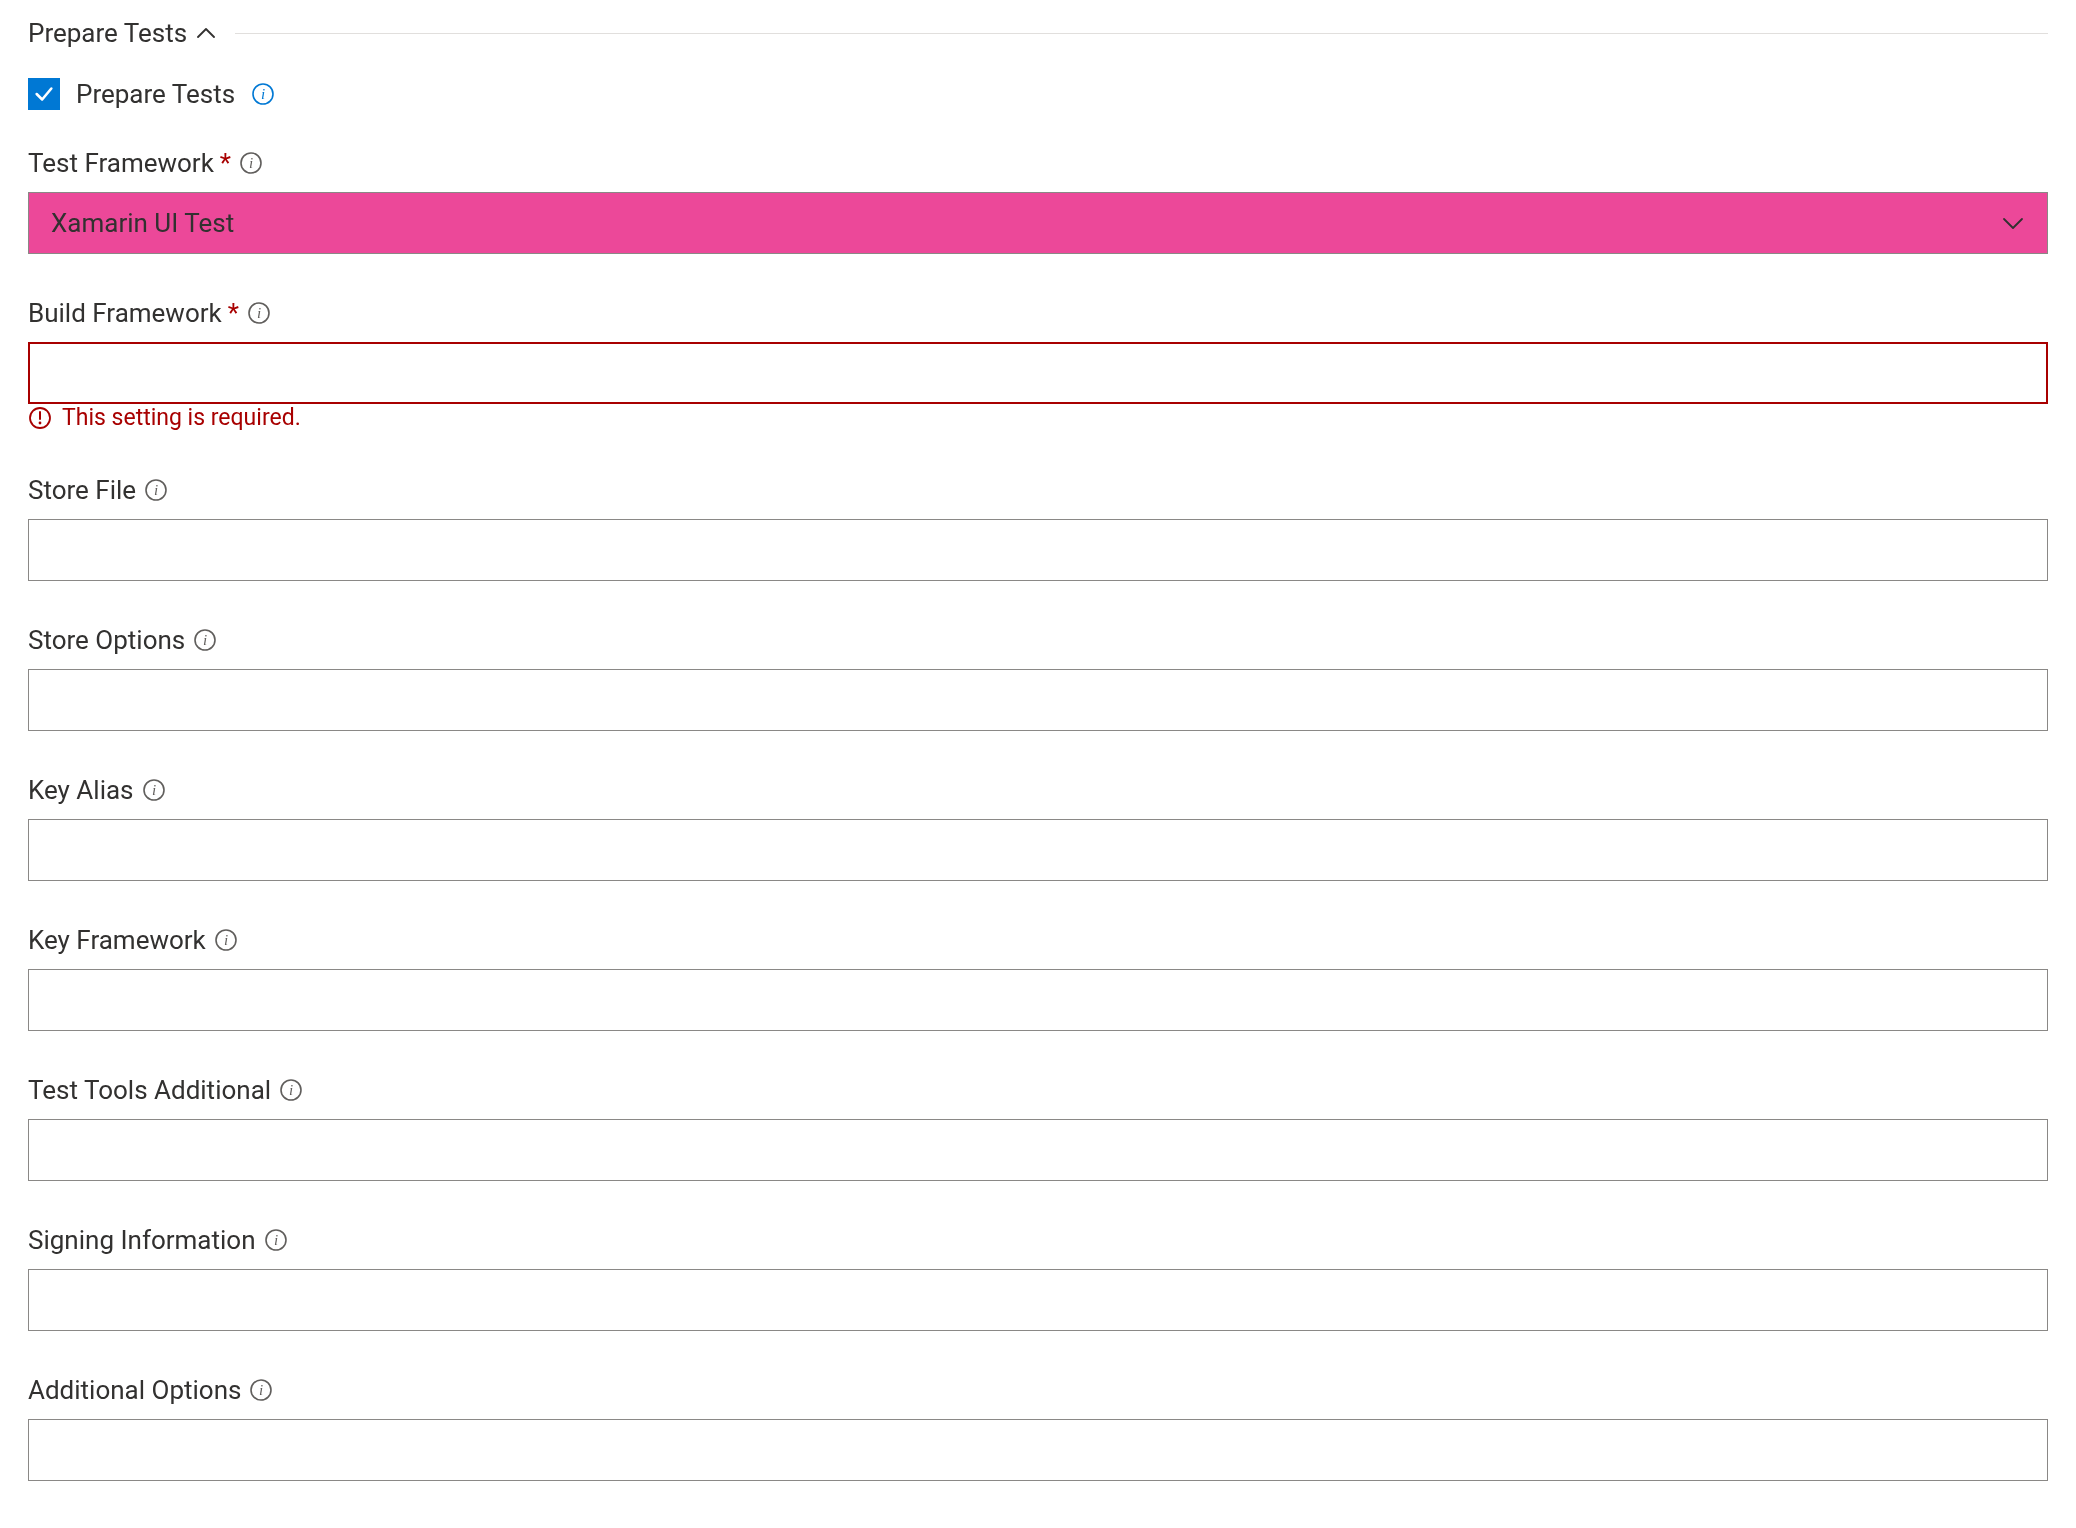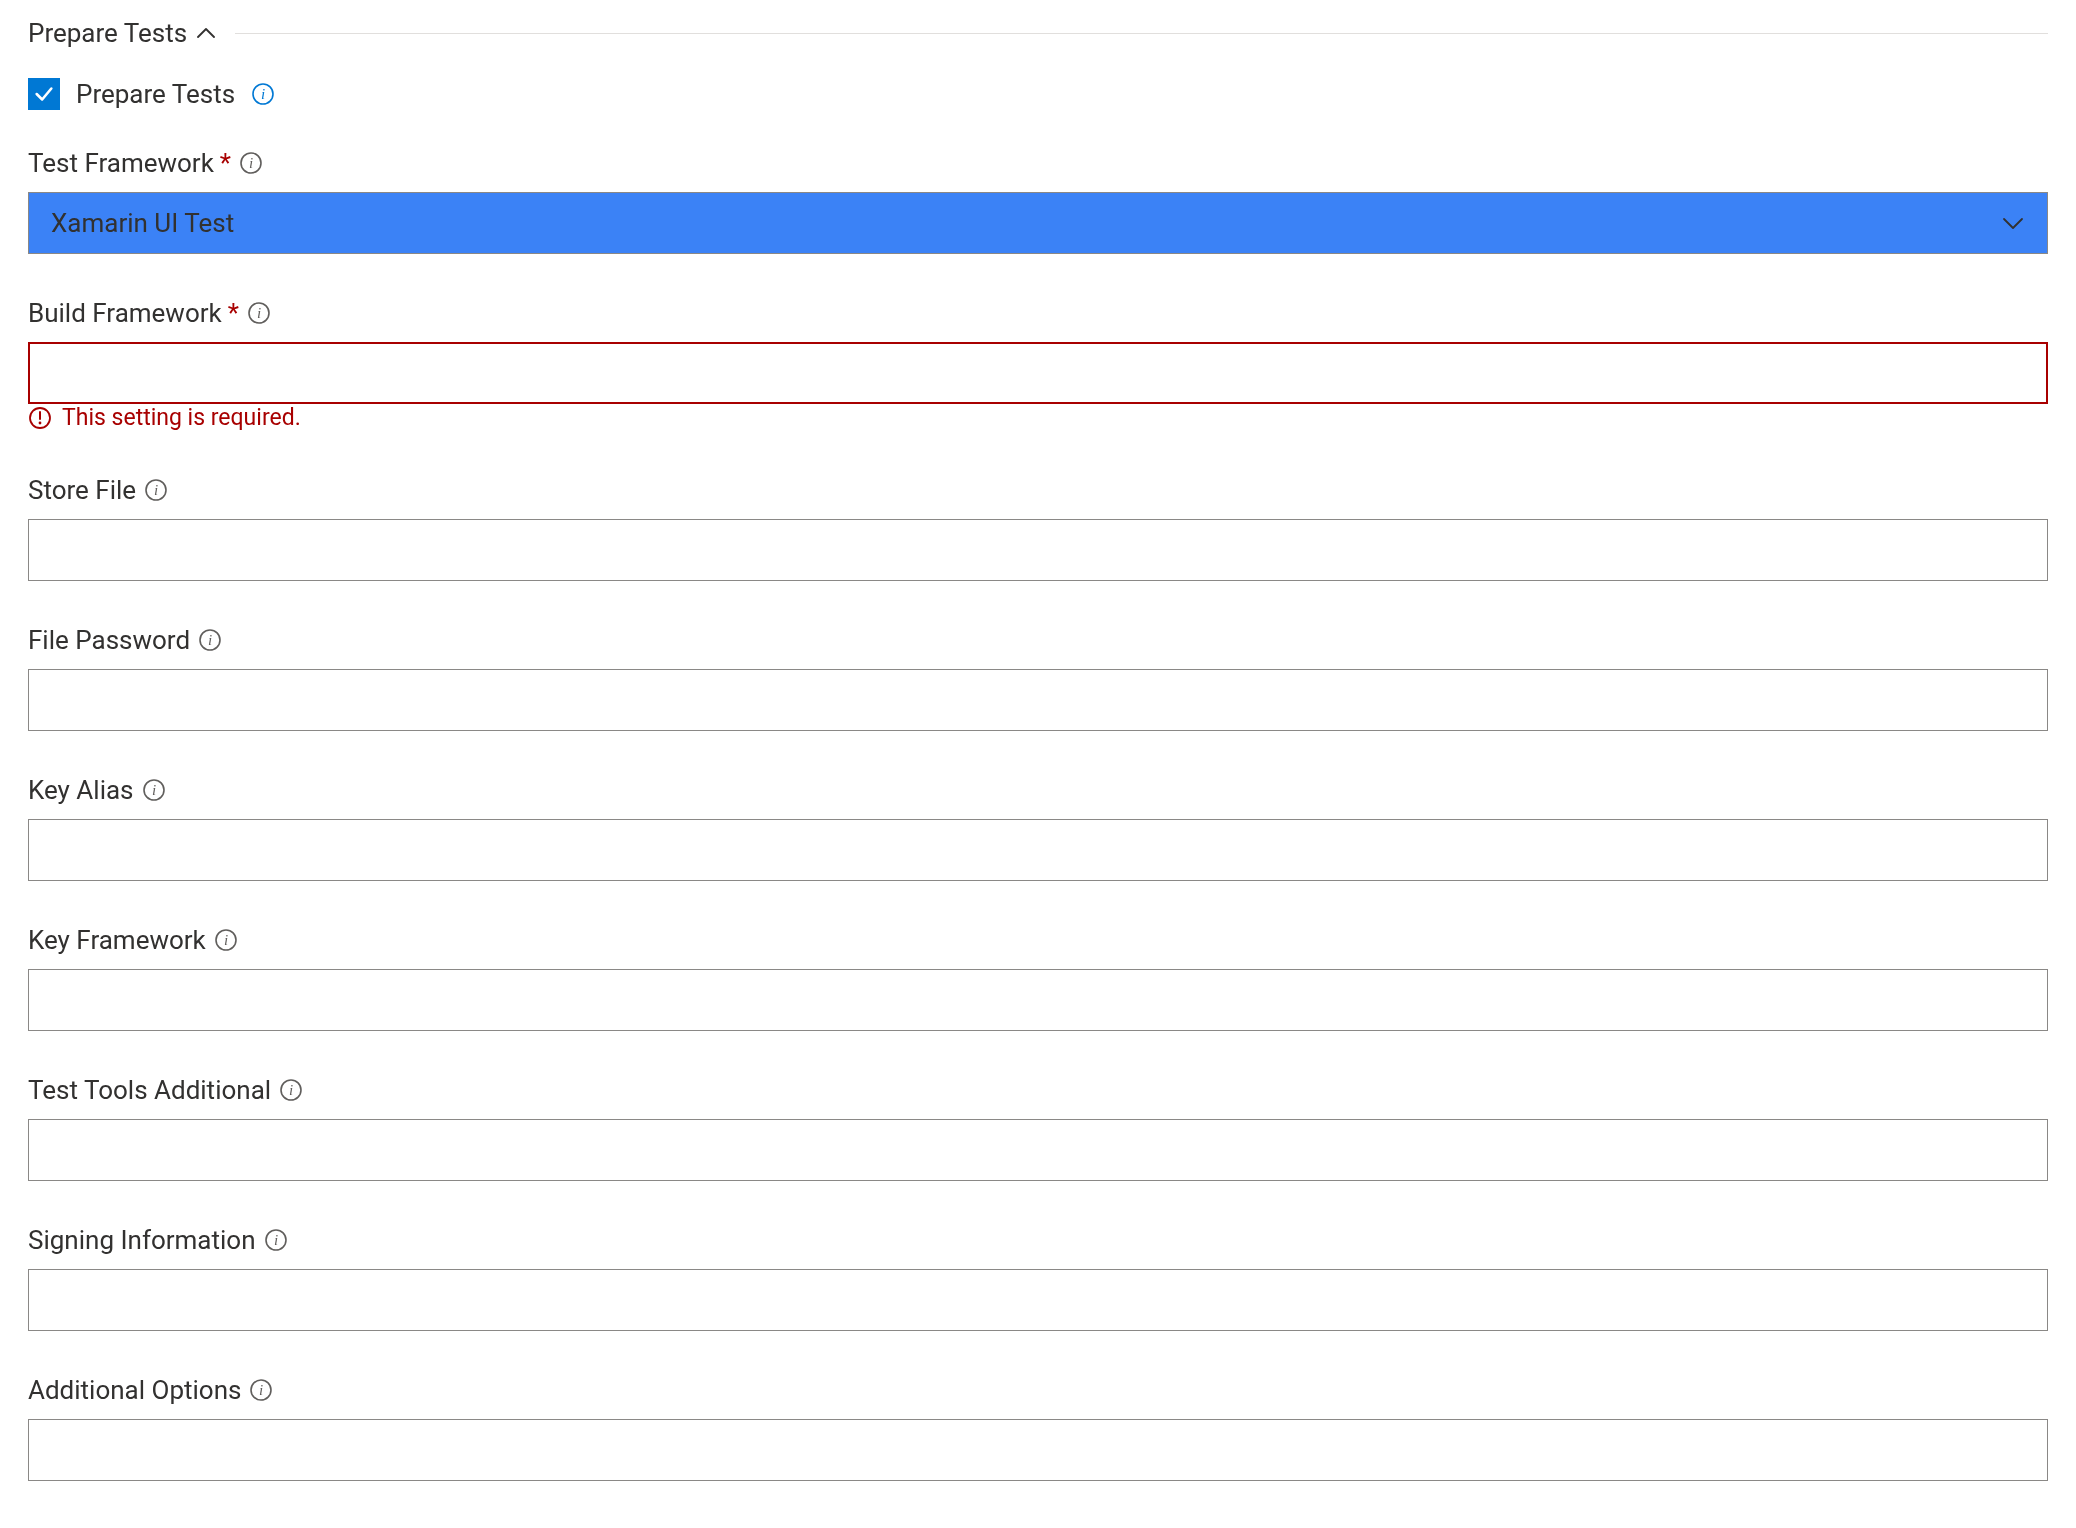--- a/index.html
+++ b/index.html
@@ -87,21 +87,21 @@
     .required-asterisk {
       color: #a80000;
       font-size: 26px;
       margin-left: -2px;
     }
     .select-wrapper { position: relative; width: 100%; }
     .select-input {
       width: 100%;
       height: 62px;
       border: 1px solid #8a8886;
-      background: #3b82f6;
+      background: #ec4899;
       font-size: 26px;
       padding: 0 50px 0 22px;
       color: #323130;
       appearance: none;
       outline: none;
       font-family: inherit;
     }
     .select-caret {
       position: absolute;
       right: 24px;
@@ -224,21 +224,21 @@
             <circle cx="12" cy="12" r="10" fill="none" stroke-width="1.6"></circle>
             <text x="12" y="17" font-size="15" font-family="Georgia, serif" font-style="italic" text-anchor="middle">i</text>
           </svg>
       </span>
     </div>
     <input class="text-input" type="text" value="" style="">
   </div>
 
   <div class="form-group">
     <div class="form-label-row">
-      <span class="form-label">File Password</span>
+      <span class="form-label">Store Options</span>
       <span class="info-icon gray">
         <svg viewBox="0 0 24 24">
             <circle cx="12" cy="12" r="10" fill="none" stroke-width="1.6"></circle>
             <text x="12" y="17" font-size="15" font-family="Georgia, serif" font-style="italic" text-anchor="middle">i</text>
           </svg>
       </span>
     </div>
     <input class="text-input" type="text" value="" style="">
   </div>
 

